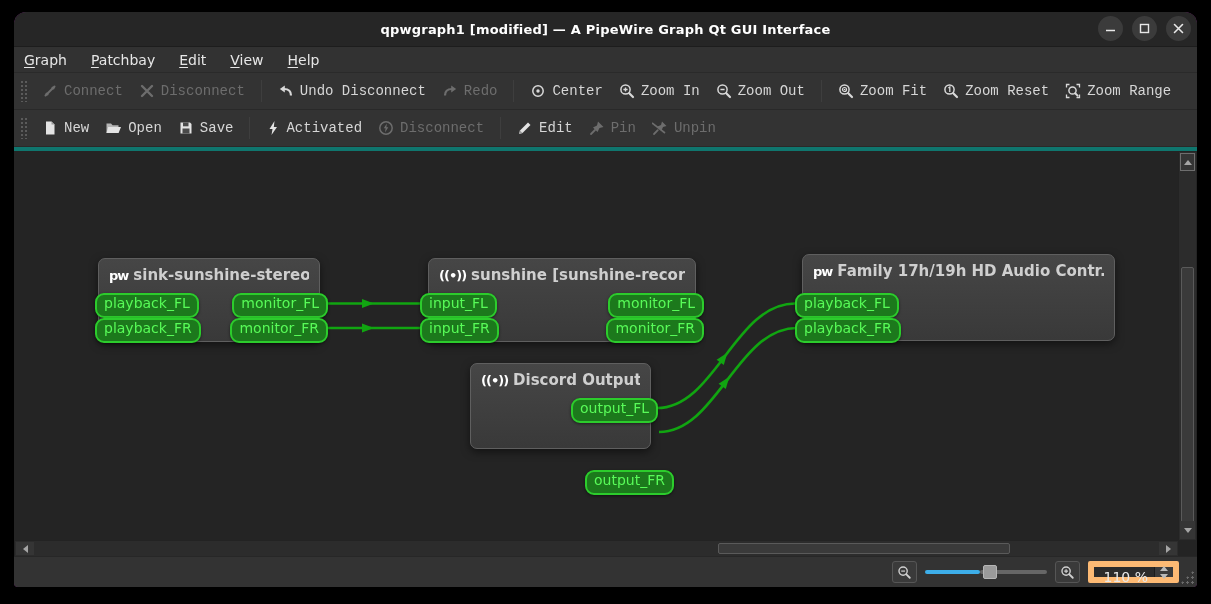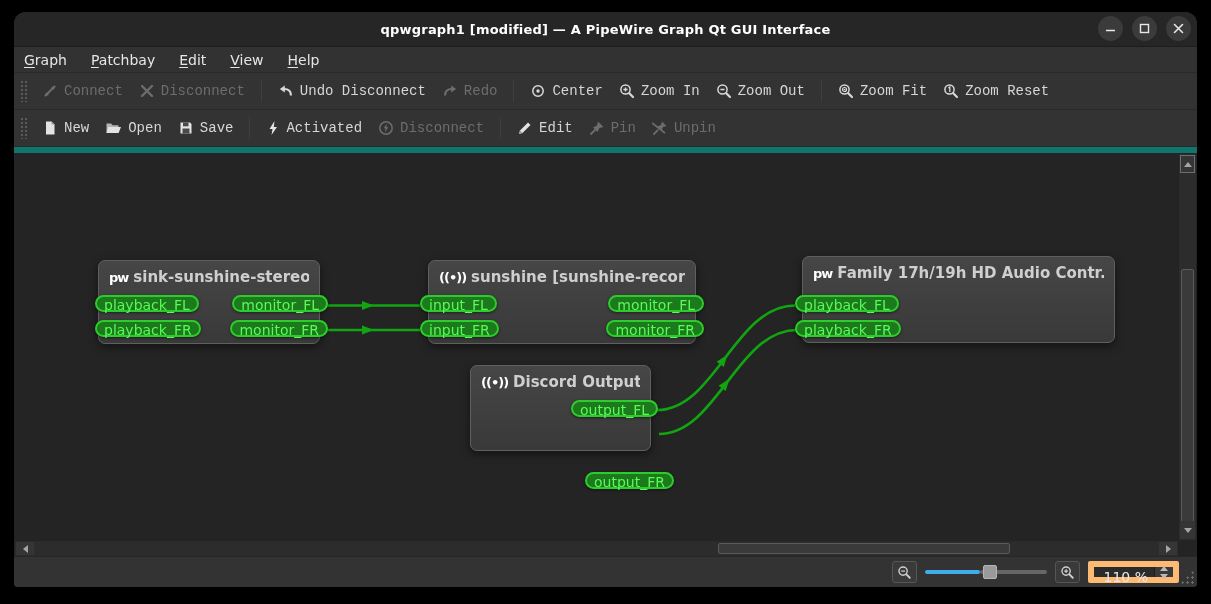--- a/index.html
+++ b/index.html
@@ -43,42 +43,42 @@
   .icon-dis { color:#6d6d6d; }
 
   
   .combo { display:flex; align-items:center; gap:6px; background:#3e3e3e; border:1px solid #565656;
            border-radius:3px; height:26px; padding:0 6px; margin:0 6px; color:#e2e2e2; font-size:14px; }
   .combo .caret { width:0; height:0; border-left:4px solid transparent; border-right:4px solid transparent;
                   border-top:5px solid #c9c9c9; margin-left:6px; }
   .combo .combo-sep { width:1px; height:18px; background:#2b2b2b; border-right:1px solid #555; margin-left:4px;}
 
   
-  .canvas-wrap { position:relative; flex:1 1 auto; background:#242424; border-top:6px solid #0f766e; }
+  .canvas-wrap { position:relative; flex:1 1 auto; background:#242424; border-top:4px solid #0f766e; }
   .canvas { position:absolute; left:1px; top:1px; right:19px; bottom:16px; background:#242424; overflow:hidden; }
 
   
   .vscroll { position:absolute; top:1px; right:1px; width:18px; bottom:16px; background:#2c2c2c; border-left:1px solid #232323; }
   .hscroll { position:absolute; left:1px; right:19px; bottom:0; height:16px; background:#2c2c2c; border-top:1px solid #232323; }
   .sb-btn { position:absolute; background:#353535; display:flex; align-items:center; justify-content:center; }
   .sb-tri-up   { width:0;height:0;border-left:4px solid transparent;border-right:4px solid transparent;border-bottom:5px solid #a5a5a5; }
   .sb-tri-down { width:0;height:0;border-left:4px solid transparent;border-right:4px solid transparent;border-top:5px solid #a5a5a5; }
   .sb-tri-left { width:0;height:0;border-top:4px solid transparent;border-bottom:4px solid transparent;border-right:5px solid #a5a5a5; }
   .sb-tri-right{ width:0;height:0;border-top:4px solid transparent;border-bottom:4px solid transparent;border-left:5px solid #a5a5a5; }
   .vthumb { position:absolute; left:2px; right:2px; background:#3a3a3a; border:1px solid #5a5a5a; border-radius:2px; }
   .hthumb { position:absolute; top:2px; bottom:2px; background:#3a3a3a; border:1px solid #5a5a5a; border-radius:2px; }
 
   
   .node { position:absolute; background:linear-gradient(180deg,#464646,#393939);
           border:1px solid #5f5f5f; border-radius:7px; box-shadow:0 3px 8px rgba(0,0,0,.5); }
   .node-header { display:flex; align-items:center; gap:5px; padding:7px 10px 0 10px; }
   .node-title { color:#cfcfcf; font-size:15px; font-weight:bold; white-space:nowrap; overflow:hidden; }
   .node-icon { color:#fff; font-weight:bold; font-size:13px; letter-spacing:-1px; white-space:nowrap; }
 
-  .port { position:absolute; height:17px; line-height:17px; padding:0 7px; font-size:14px;
+  .port { position:absolute; height:25px; line-height:17px; padding:0 7px; font-size:14px;
           background:#1c791c; border:2px solid #2ccc2c; border-radius:9px; color:#58fb58;
           white-space:nowrap; box-shadow:0 1px 3px rgba(0,0,0,.5); z-index:3; }
 
   #edges { position:absolute; left:0; top:0; z-index:2; pointer-events:none; }
 
   
   .statusbar { height:31px; background:#333; border-top:1px solid #272727; flex:0 0 auto;
                display:flex; align-items:center; justify-content:flex-end; gap:8px; padding-right:18px; position:relative; }
   .zoom-btn { width:25px; height:22px; background:#3a3a3a; border:1px solid #565656; border-radius:3px;
               display:flex; align-items:center; justify-content:center; color:#cfcfcf; }
@@ -204,20 +204,28 @@
       <span>Zoom Fit</span>
     </div>
     <div class="tb-btn">
       <svg class="icon-en" width="16" height="16" viewBox="0 0 16 16">
             <circle cx="6.5" cy="6.5" r="4.6" fill="none" stroke="currentColor" stroke-width="1.5"></circle>
             <line x1="10.2" y1="10.2" x2="14" y2="14" stroke="currentColor" stroke-width="2.2" stroke-linecap="round"></line>
             <path d="M5.4,5 L6.8,4 V9" stroke="currentColor" stroke-width="1.3" fill="none"></path>
           </svg>
       <span>Zoom Reset</span>
     </div>
+    <div class="tb-btn">
+      <svg class="icon-en" width="16" height="16" viewBox="0 0 16 16">
+            <path d="M1.5,4.5 V1.5 H4.5 M11.5,1.5 H14.5 V4.5 M14.5,11.5 V14.5 H11.5 M4.5,14.5 H1.5 V11.5" stroke="currentColor" stroke-width="1.3" fill="none"></path>
+            <circle cx="7.5" cy="7.5" r="3.6" fill="none" stroke="currentColor" stroke-width="1.5"></circle>
+            <line x1="10.2" y1="10.2" x2="12.6" y2="12.6" stroke="currentColor" stroke-width="2" stroke-linecap="round"></line>
+          </svg>
+      <span>Zoom Range</span>
+    </div>
   </div>
 
   <div class="toolbar">
     <div class="tb-handle"></div>
 
     <div class="tb-btn">
       <svg width="16" height="16" viewBox="0 0 16 16">
             <path d="M4,1.5 H9.5 L12.5,4.5 V14.5 H4 Z" fill="#e3e3e3"></path>
             <path d="M9.5,1.5 L12.5,4.5 H9.5 Z" fill="#9a9a9a"></path>
           </svg>

